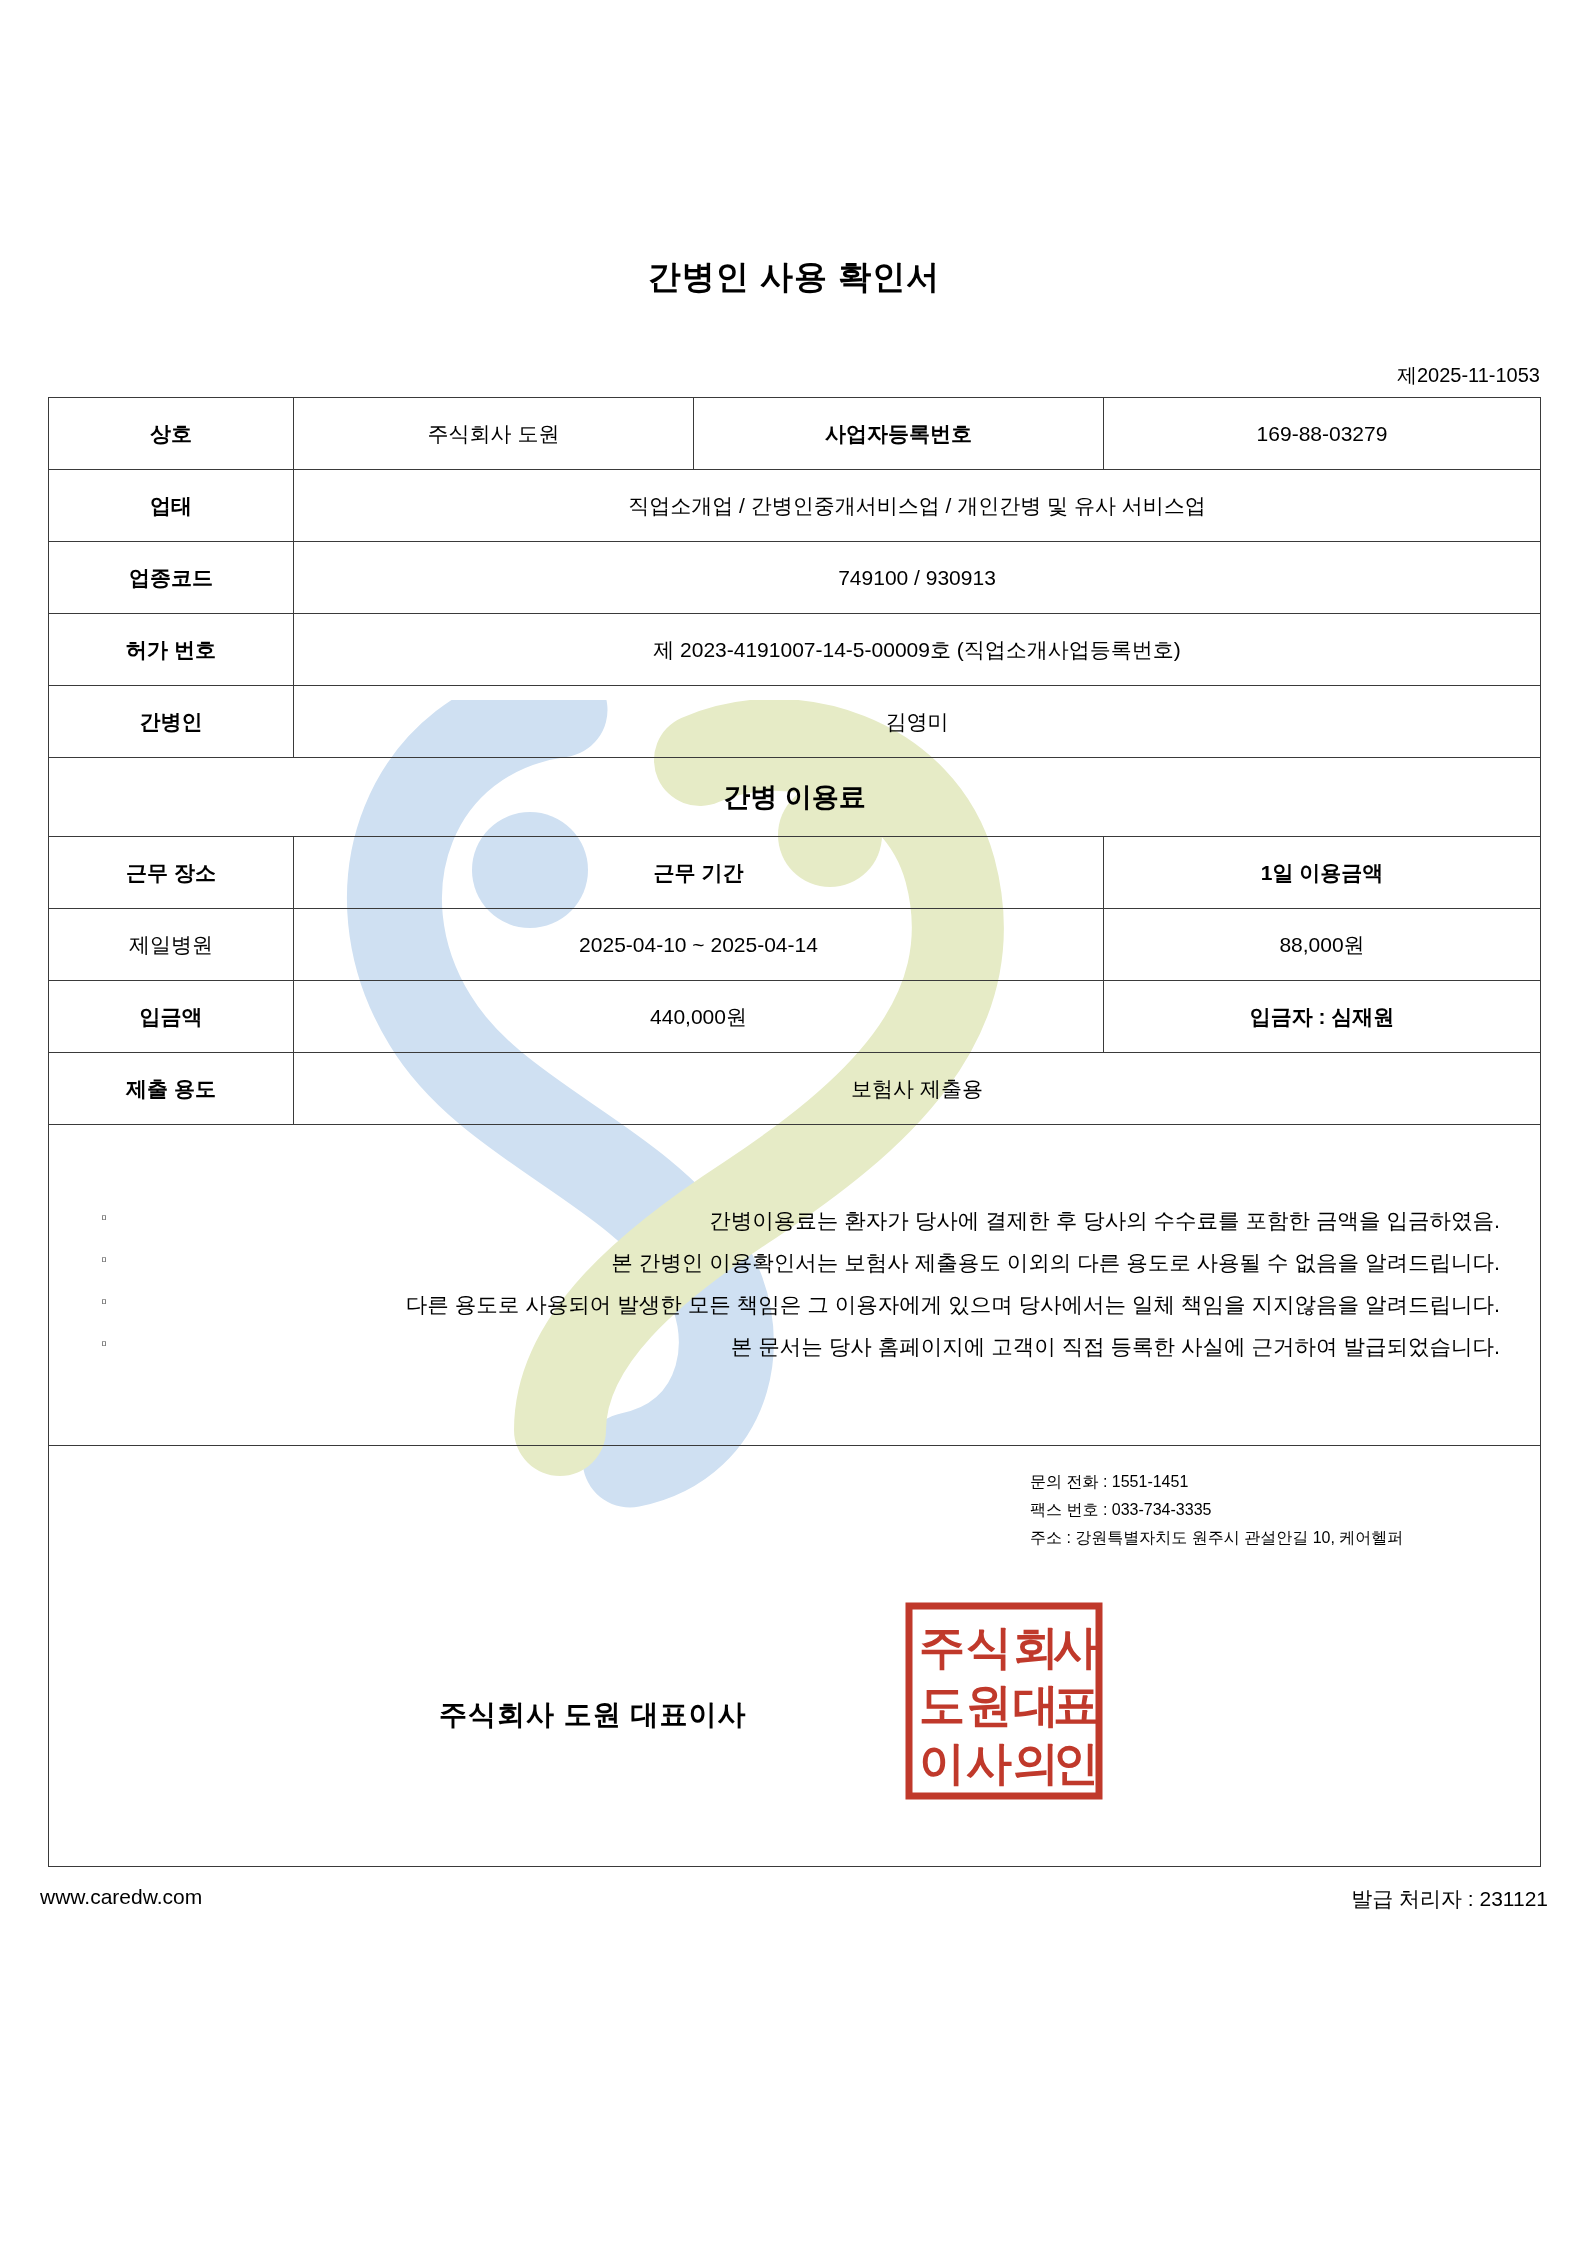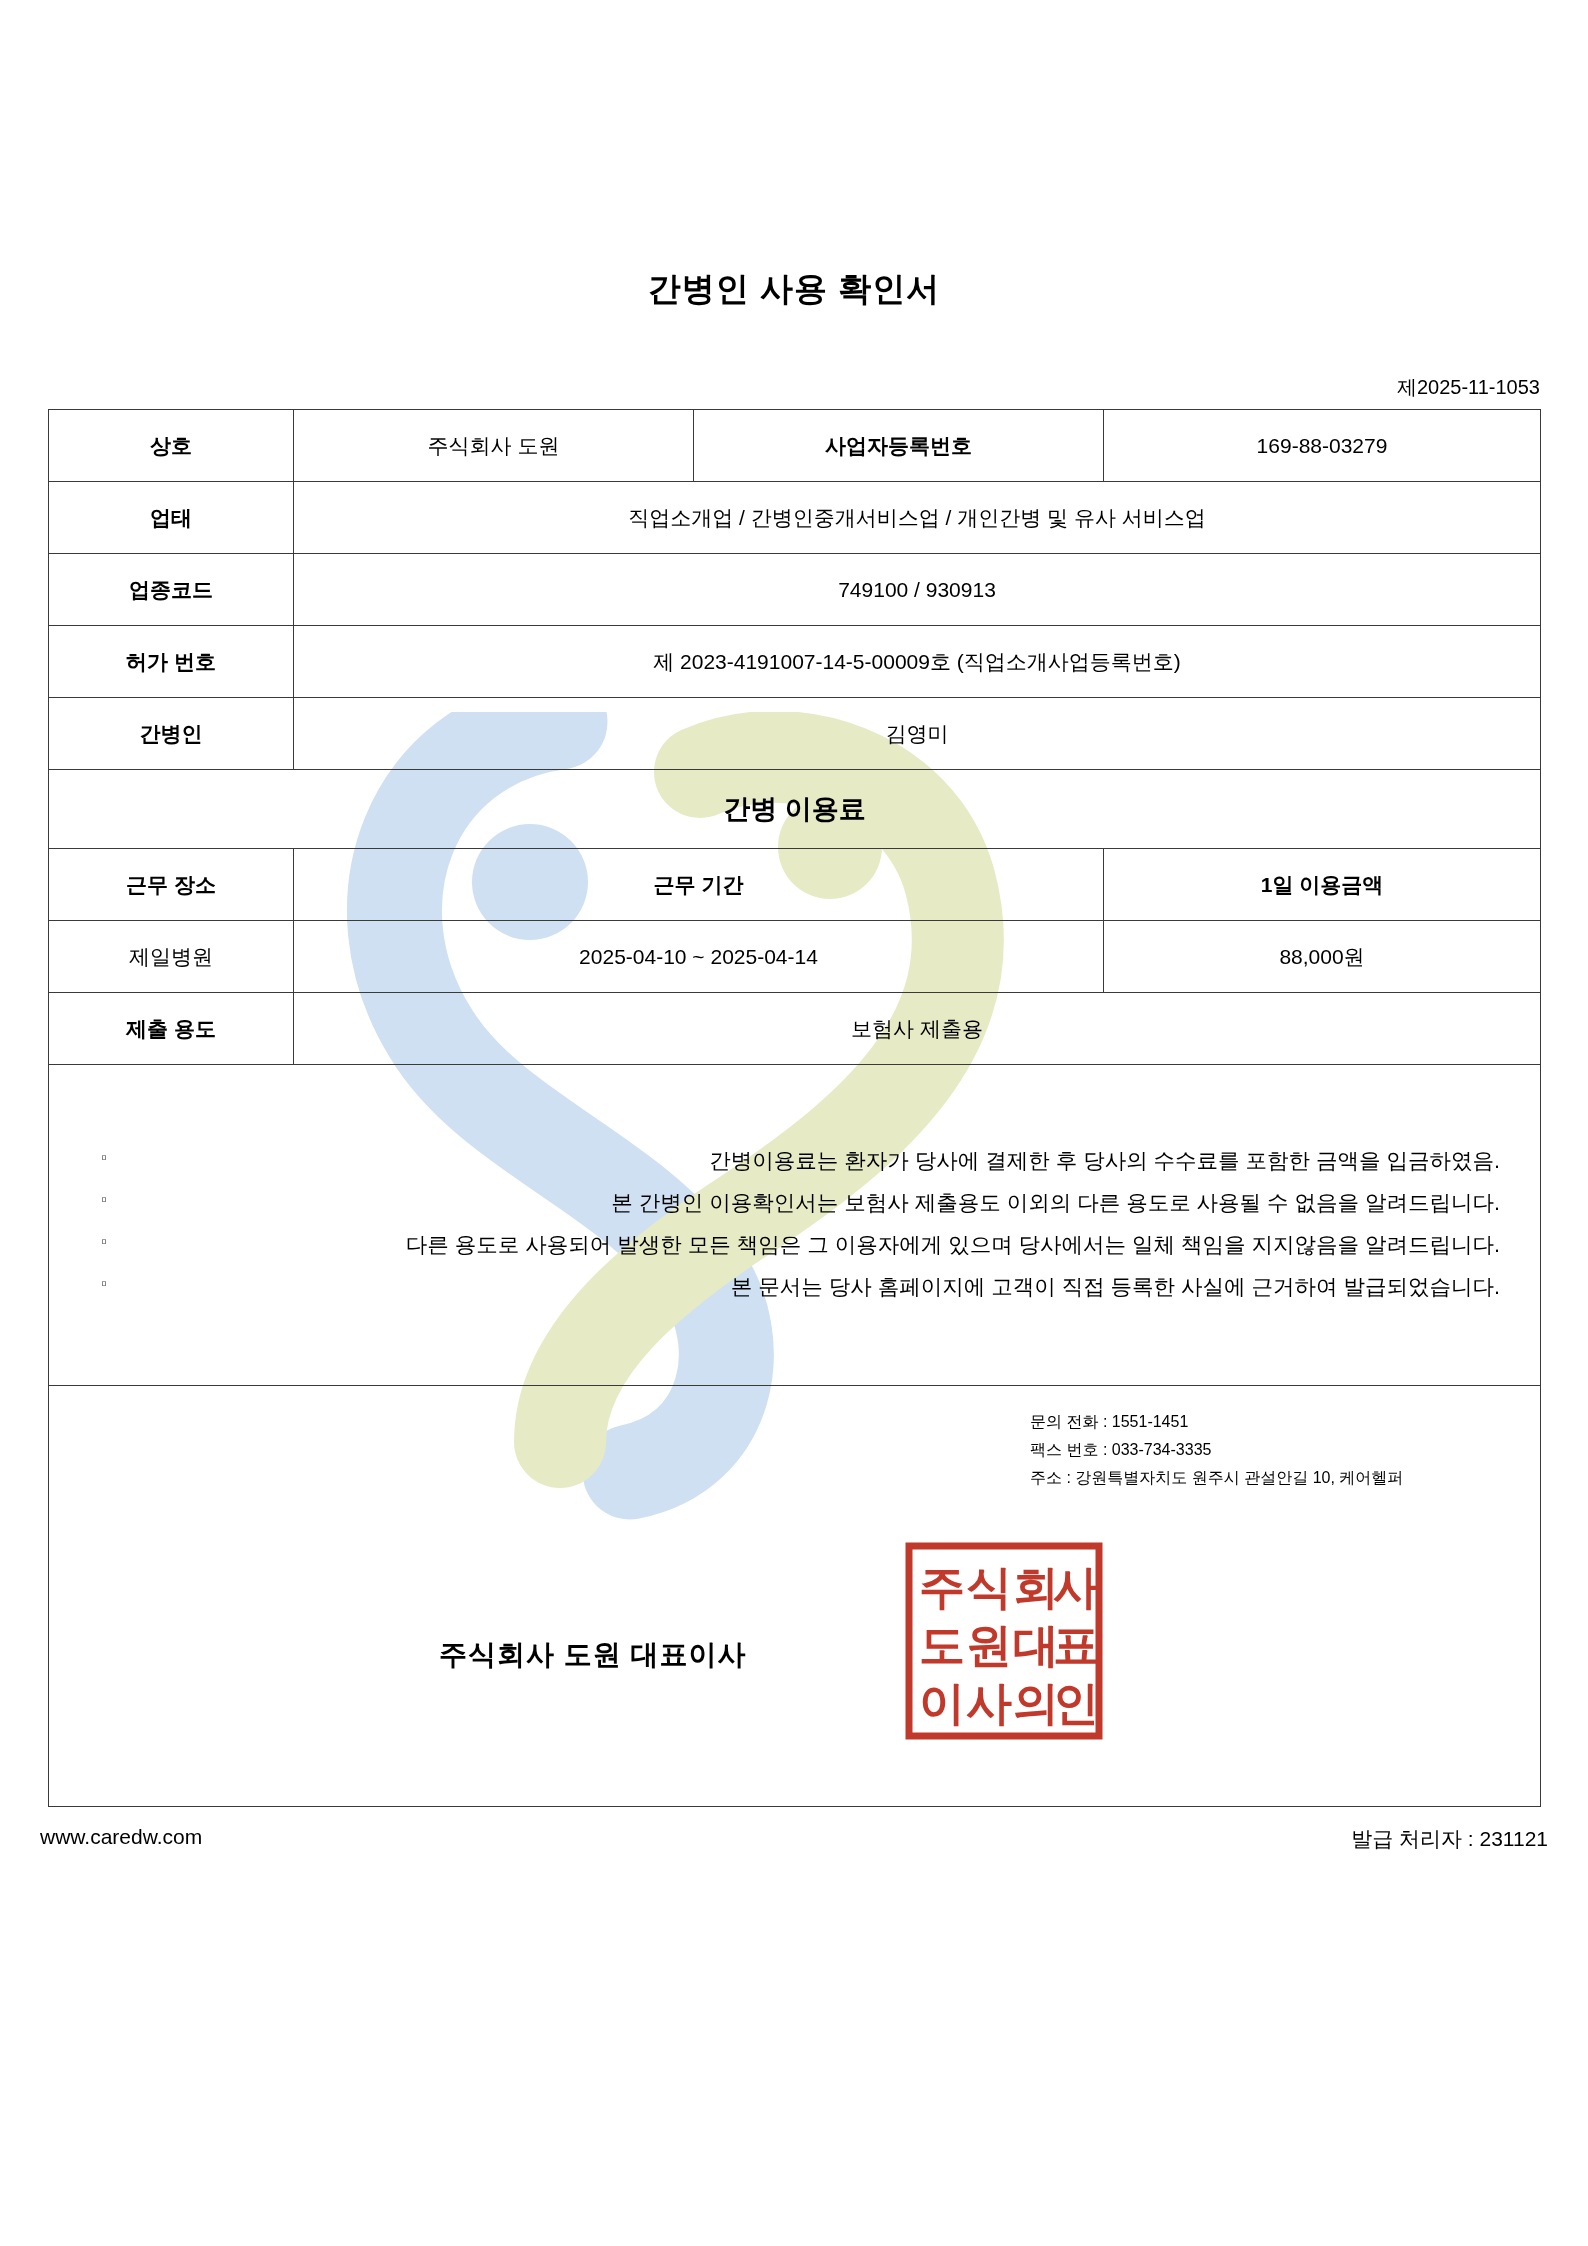--- a/index.html
+++ b/index.html
@@ -10,21 +10,21 @@
   body {
     width: 1588px;
     height: 2246px;
     font-family: "Liberation Sans", sans-serif;
     color: #000000;
     position: relative;
     overflow: hidden;
   }
   .page {
     position: absolute;
-    left: 0; top: 12px;
+    left: 0; top: 0;
     width: 1588px;
     height: 2232px;
   }
 
   
   .watermark {
     position: absolute;
     left: 230px;
     top: 700px;
     width: 900px;
@@ -222,20 +222,25 @@
           <td colspan="2" class="bold">근무 기간</td>
           <td class="bold">1일 이용금액</td>
         </tr>
 
         <tr>
           <td>제일병원</td>
           <td colspan="2">2025-04-10  ~  2025-04-14</td>
           <td>88,000원</td>
         </tr>
 
+        <tr>
+          <td class="label">입금액</td>
+          <td colspan="2">440,000원</td>
+          <td class="bold">입금자 : 심재원</td>
+        </tr>
 
         <tr>
           <td class="label">제출 용도</td>
           <td colspan="3">보험사 제출용</td>
         </tr>
 
         <tr>
           <td colspan="4" class="notes-cell">
             <ul class="notes">
               <li>간병이용료는 환자가 당사에 결제한 후 당사의 수수료를 포함한 금액을 입금하였음.</li>

